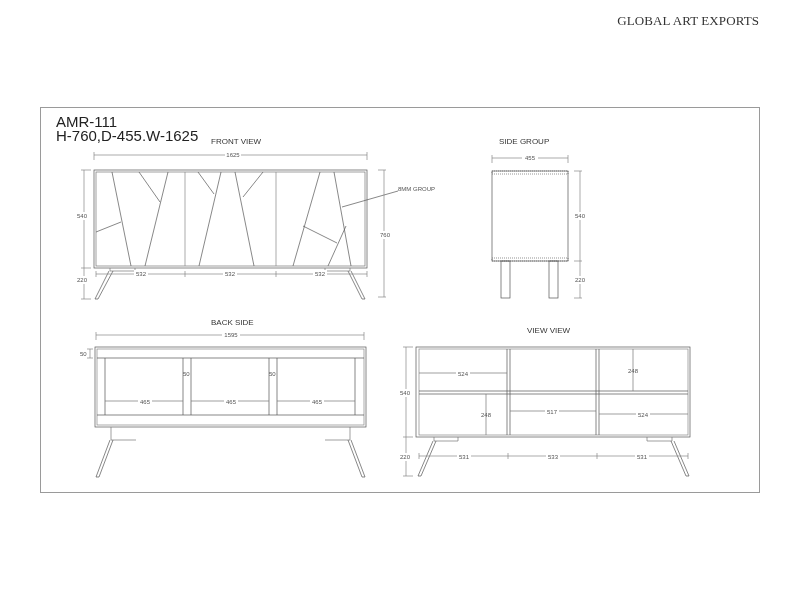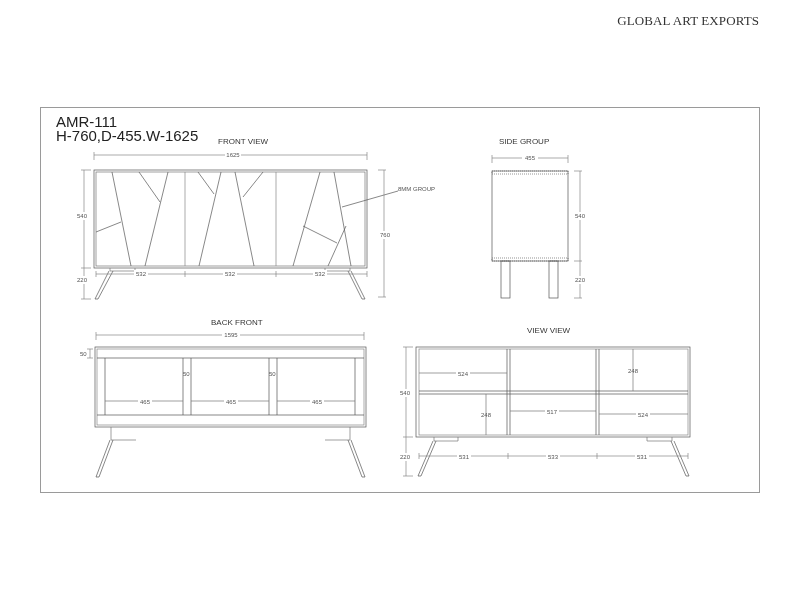--- a/index.html
+++ b/index.html
@@ -16,23 +16,23 @@
 
 <div class="brand">GLOBAL ART EXPORTS</div>
 
 <div class="frame"></div>
 
 <div class="model">
   <div>AMR-111</div>
   <div>H-760,D-455.W-1625</div>
 </div>
 
-<div class="view-title" style="left:211px; top:137px;margin-left:7px;">FRONT VIEW</div>
+<div class="view-title" style="left:211px; top:137px;">FRONT VIEW</div>
 <div class="view-title" style="left:499px; top:137px;">SIDE GROUP</div>
-<div class="view-title" style="left:211px; top:318px;">BACK FRONT</div>
+<div class="view-title" style="left:211px; top:318px;">BACK SIDE</div>
 <div class="view-title" style="left:527px; top:326px;">VIEW  VIEW</div>
 
 <svg width="800" height="600" viewBox="0 0 800 600" fill="none" stroke="#555" stroke-width="0.7">
 
   <g>
 
     <line x1="94" y1="155" x2="367" y2="155" stroke="#888"></line>
     <line x1="94" y1="152" x2="94" y2="160" stroke="#888"></line>
     <line x1="367" y1="152" x2="367" y2="160" stroke="#888"></line>
     <rect x="225" y="151" width="16" height="7" fill="#fff" stroke="none"></rect>

